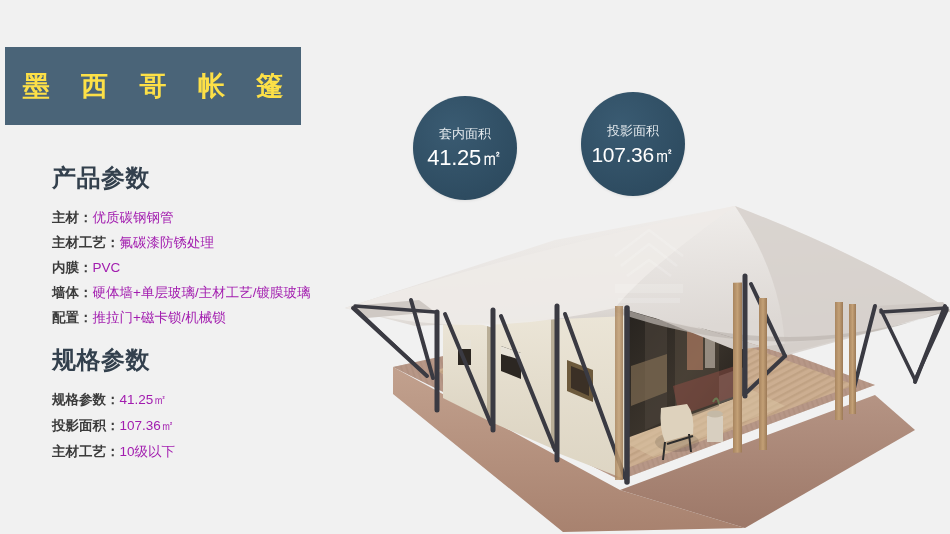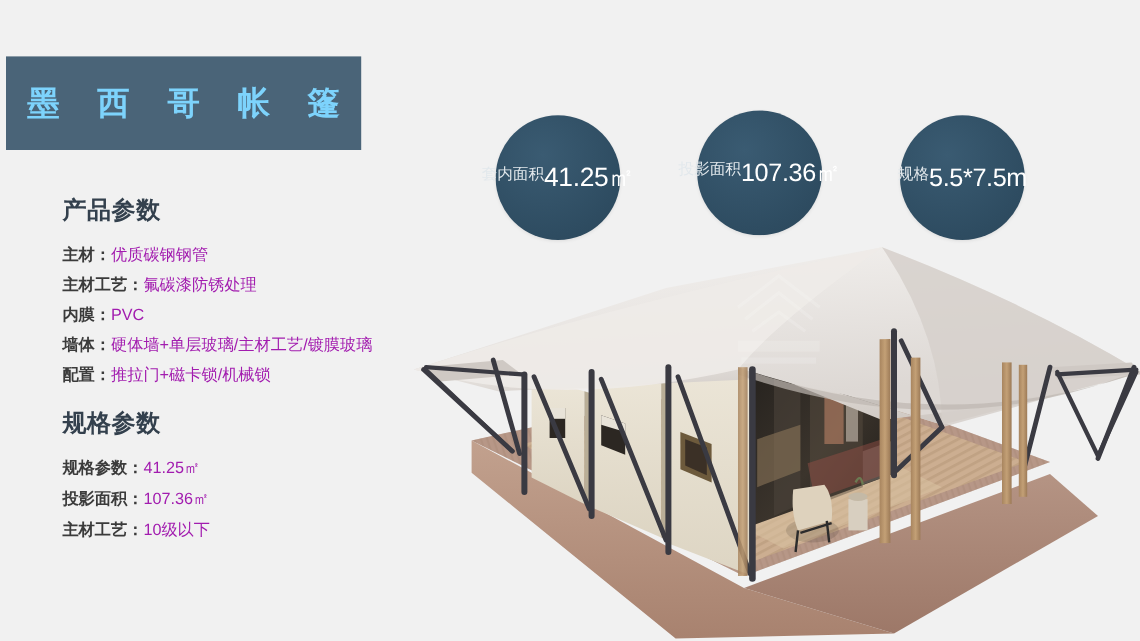--- a/index.html
+++ b/index.html
@@ -11,47 +11,47 @@
   }
   #stage{position:absolute;inset:0;width:950px;height:534px;}
 
   
   .title-banner{
     position:absolute;left:5px;top:47px;width:296px;height:78px;
     background:#4a6478;
     display:flex;align-items:center;justify-content:center;
   }
   .title-banner .title-text{
-    color:#7dd3fc;font-size:27px;font-weight:bold;
+    color:#fde047;font-size:27px;font-weight:bold;
     letter-spacing:11px;text-indent:11px;
     font-family:"DejaVu Sans","Liberation Sans",sans-serif;
     white-space:nowrap;
   }
 
   
   .spec-panel{position:absolute;left:52px;top:162px;width:320px;}
   .section{margin-bottom:14px;}
   .section-title{
-    color:#33404d;font-size:20px;font-weight:bold;
+    color:#33404d;font-size:24px;font-weight:bold;
     margin:0 0 11px 0;letter-spacing:.5px;
   }
   .spec-row{
     font-size:13.5px;line-height:25px;white-space:nowrap;
     color:#6e6e6e;
   }
   .spec-row .k{color:#3b3b3b;font-weight:bold;font-family:Liberation Serif, serif;}
   .spec-row .v{color:#a21caf;font-weight:normal;}
   .section.specs .spec-row{line-height:26px;}
 
   
   .badge{
     position:absolute;width:104px;height:104px;border-radius:50%;
     background:#31506a;
     background-image:radial-gradient(circle at 38% 32%, #3a5b72 0%, #2e4c61 70%, #2b4659 100%);
-    display:flex;flex-direction:row;align-items:center;justify-content:center;
+    display:flex;flex-direction:column;align-items:center;justify-content:center;
     box-shadow:0 1px 3px rgba(0,0,0,.08);
   }
   .badge .b-label{color:#e2e8ec;font-size:13px;line-height:1;margin-bottom:7px;white-space:nowrap;}
   .badge .b-value{color:#ffffff;font-size:22px;line-height:1;white-space:nowrap;letter-spacing:-.3px;}
   #badge-1{left:413px;top:96px;}
   #badge-2{left:581px;top:92px;}
   #badge-3{left:750px;top:96px;}
   #badge-2 .b-value{font-size:21px;}
   #badge-3 .b-value{font-size:21px;}
 
@@ -106,24 +106,20 @@
 
   </div>
 
   <div class="badge" id="badge-1">
     <span class="b-label">套内面积</span>
     <span class="b-value">41.25㎡</span>
   </div>
   <div class="badge" id="badge-2">
     <span class="b-label">投影面积</span>
     <span class="b-value">107.36㎡</span>
-  </div>
-  <div class="badge" id="badge-3">
-    <span class="b-label">规格</span>
-    <span class="b-value">5.5*7.5m</span>
   </div>
 
   <div class="render">
     <svg width="635" height="354" viewBox="0 0 635 354" xmlns="http://www.w3.org/2000/svg">
       <defs>
         <linearGradient id="gRoofL" x1="0" y1="0" x2="1" y2="1">
           <stop offset="0%" stop-color="#efece9"></stop>
           <stop offset="100%" stop-color="#d2ccc7"></stop>
         </linearGradient>
         <linearGradient id="gRoofR" x1="0" y1="0" x2="1" y2="1">

